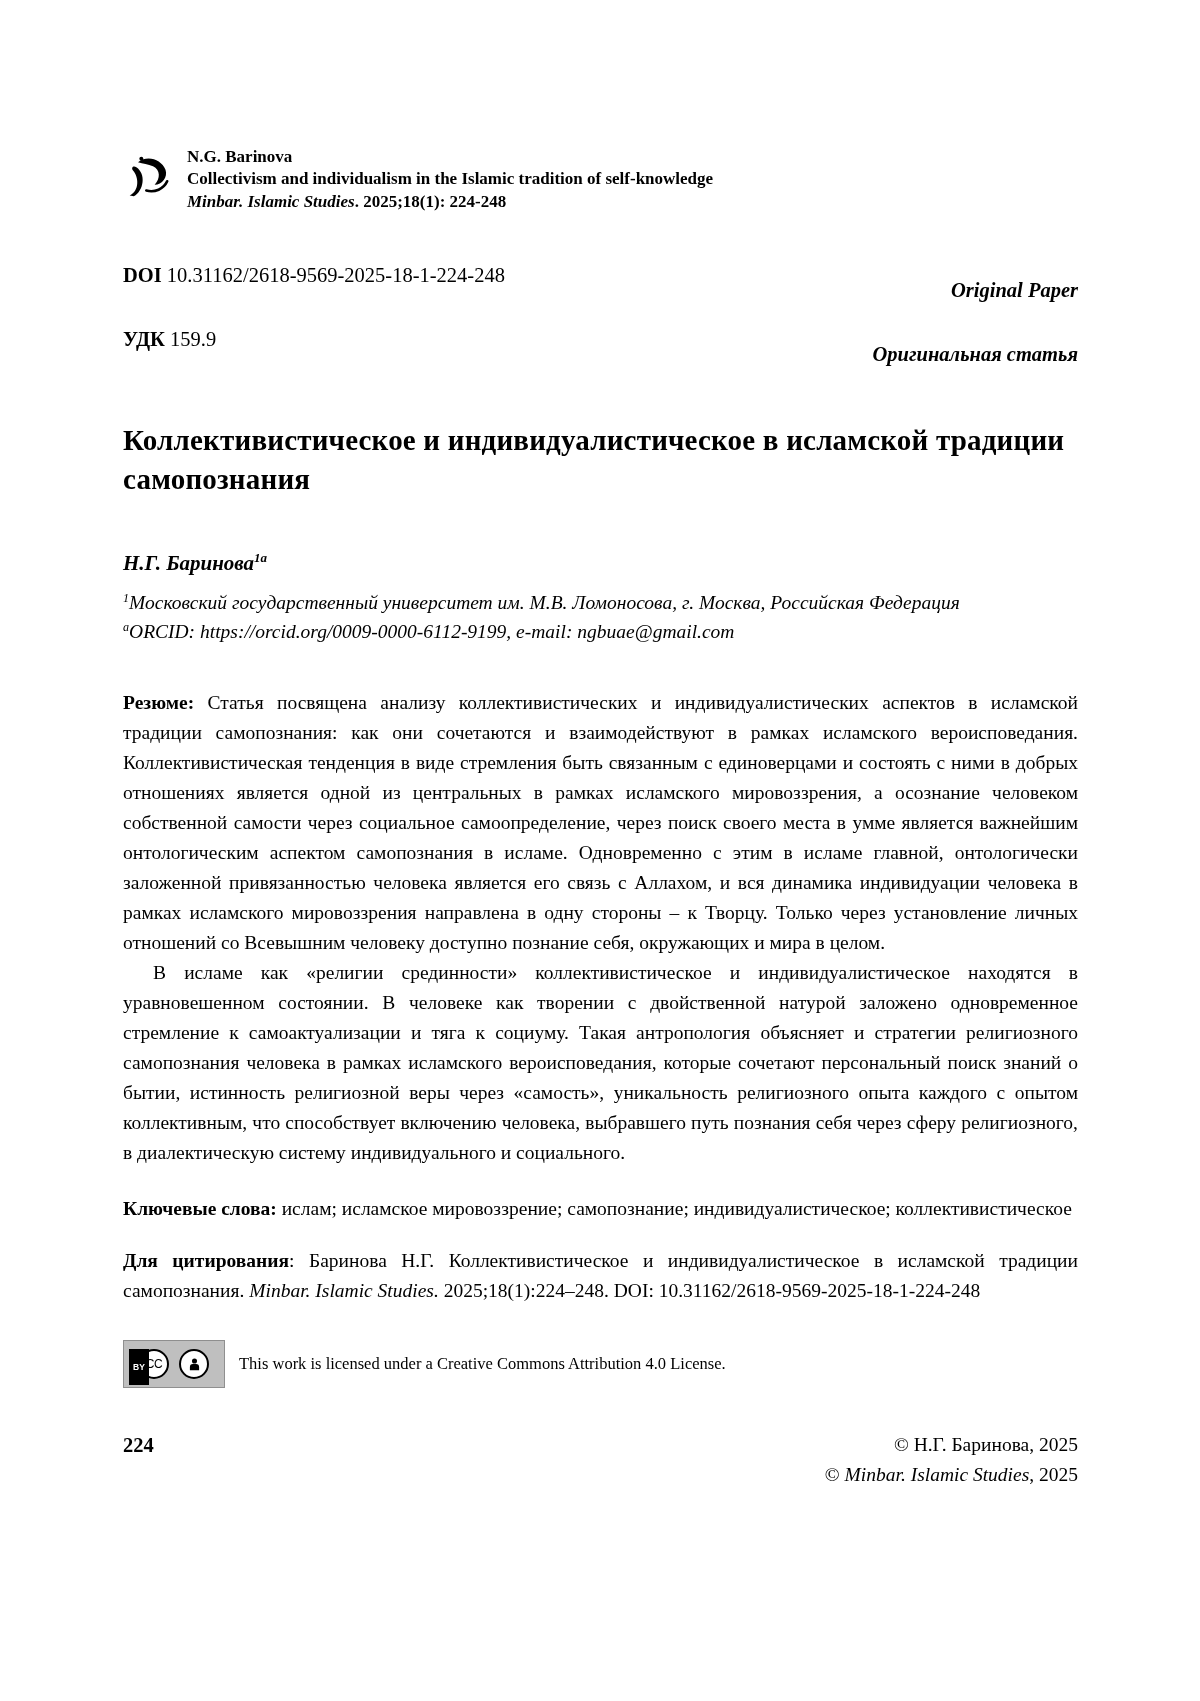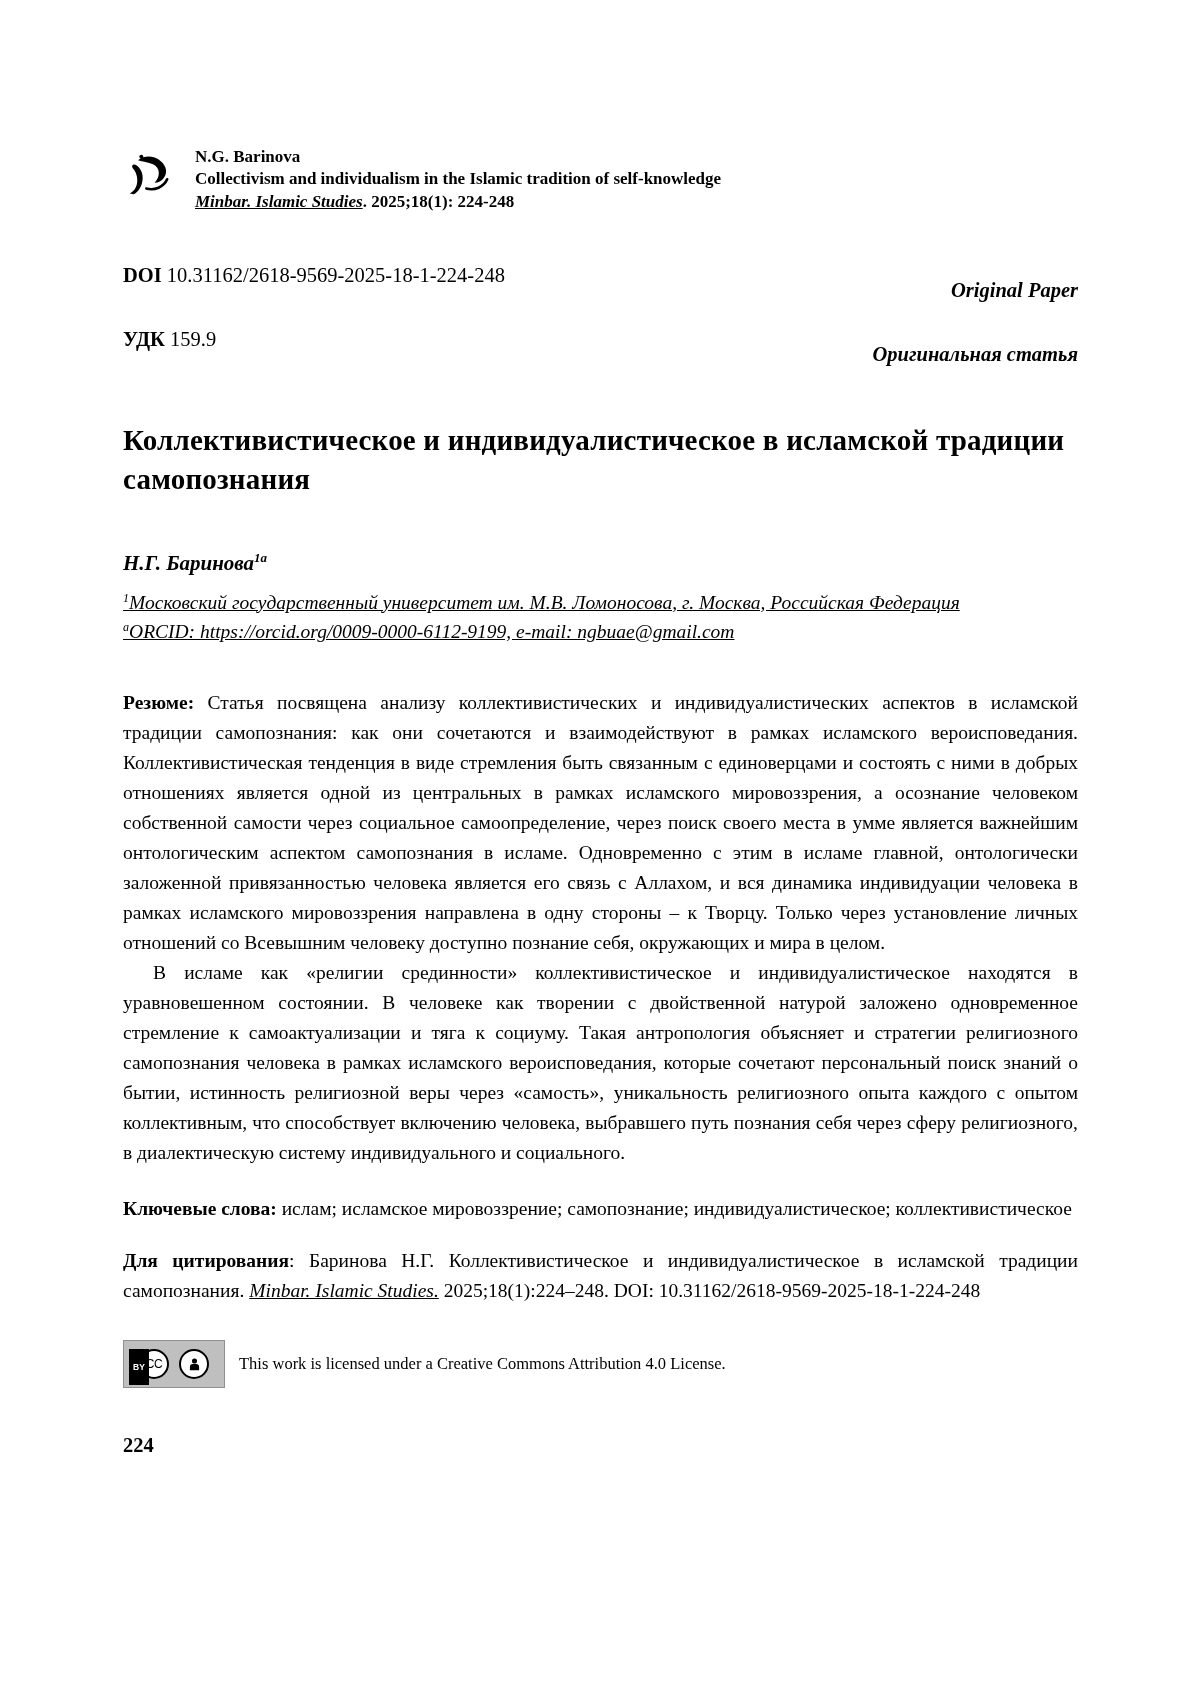--- a/index.html
+++ b/index.html
@@ -14,28 +14,28 @@
     box-sizing: border-box;
     padding: 146px 122px 0 123px;
     background: #ffffff;
     color: #000000;
     font-family: "Liberation Serif", "DejaVu Serif", serif;
     font-size: 19.5px;
     line-height: 1.54;
     overflow: hidden;
   }
   .b  { font-weight: bold; }
-  .i  { font-style: italic; text-decoration: underline; }
+  .i  { font-style: italic; }
   .bi { font-weight: bold; font-style: italic; margin-top: 31px; }
 
   
   .jheader {
     display: flex;
-    align-items: center;
-    gap: 22px;
+    align-items: flex-end;
+    gap: 14px;
     margin-bottom: 30px;
   }
   .logo { flex: 0 0 auto; display: inline-block; margin-top: 2px; }
   .jheader-text { font-size: 17px; line-height: 1.32; font-weight: bold; }
   .jh-line { white-space: nowrap; }
 
   
   .meta-block { margin-bottom: 50px; }
   .meta-row {
     display: flex;
@@ -207,15 +207,19 @@
       </span>
       <span class="by-tag">BY</span>
     </div>
     <div class="license-text">
       <div>This work is licensed under a Creative Commons Attribution 4.0 License.</div>
     </div>
   </div>
 
   <footer class="pfooter">
     <div class="page-num b">224</div>
+    <div class="copyrights">
+      <div>© Н.Г. Баринова, 2025</div>
+      <div><span>©</span> <span class="i">Minbar. Islamic Studies</span><span>, 2025</span></div>
+    </div>
   </footer>
 
 </div>
 
 </body></html>

